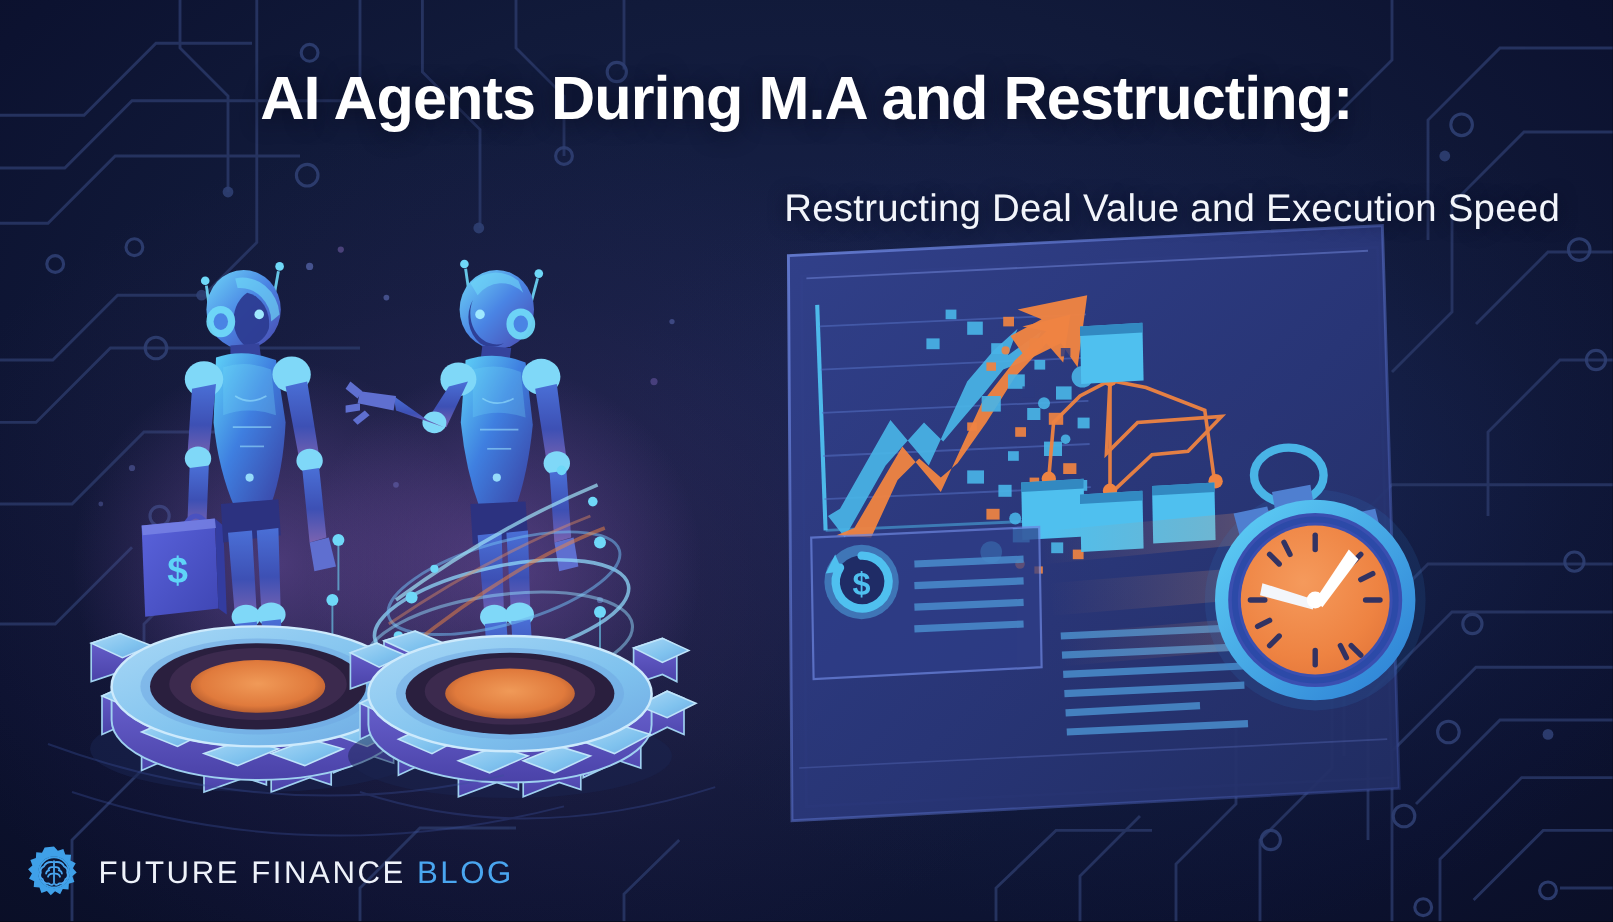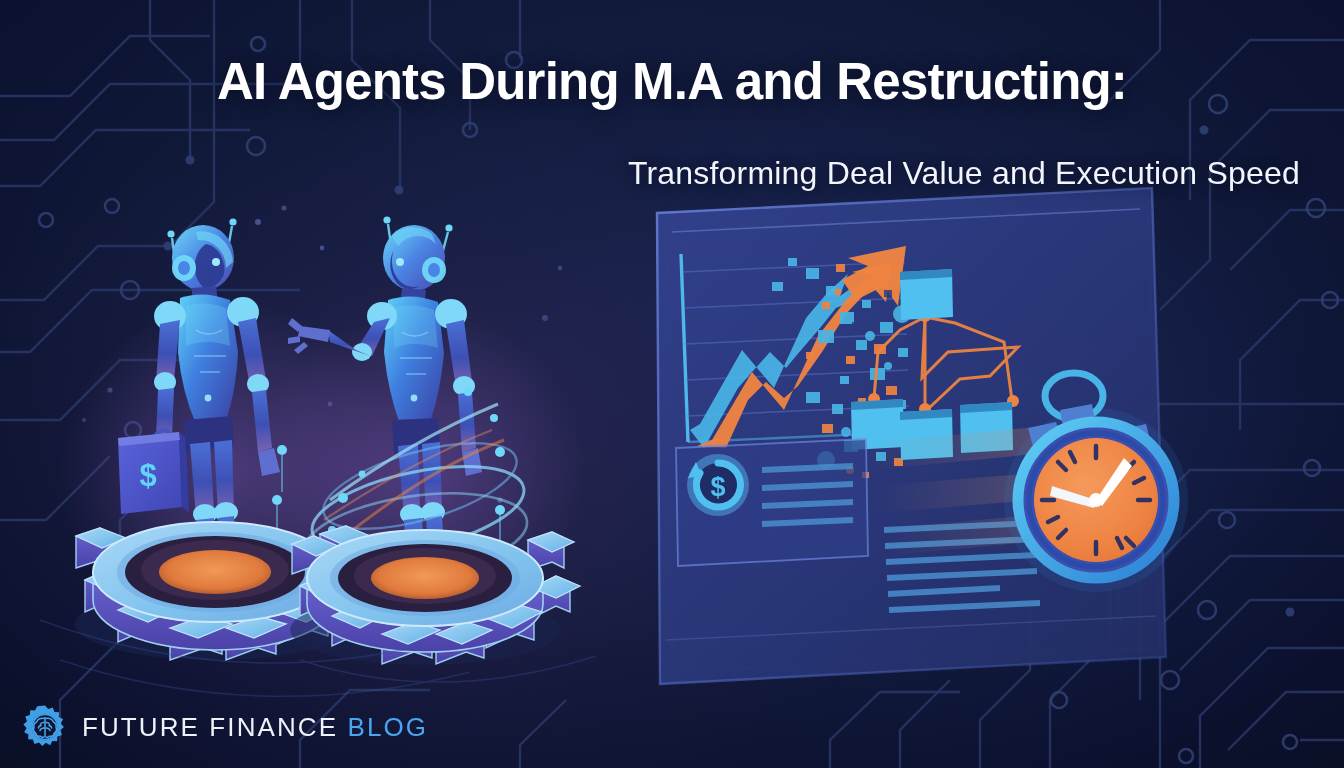--- a/index.html
+++ b/index.html
@@ -635,21 +635,21 @@
         <path d="M40 620 Q230 690 420 646"></path>
         <path d="M60 660 Q260 726 470 672"></path>
         <path d="M300 660 Q440 706 596 656"></path>
       </g>
     </svg>
   </div>
 
   <div id="titleWrap" class="nosel">
     <h1 id="mainTitle">AI Agents During M.A and Restructing:</h1>
   </div>
-  <p id="subTitle" class="nosel">Transforming Deal Value and Execution Speed</p>
+  <p id="subTitle" class="nosel">Restructing Deal Value and Execution Speed</p>
 
   <div id="logo" class="nosel">
     <span>
       <svg width="46" height="46" viewBox="0 0 46 46">
         <g fill="#3fa0e8">
           <path d="M23 1.5 l3.2 3.5 4.6-1.6 1.6 4.6 4.8 .3 -.4 4.8 4.3 2.2 -2.4 4.2 3.2 3.6 -3.6 3.2 1.7 4.6 -4.6 1.6 -.3 4.8 -4.8-.4 -2.2 4.3 -4.2-2.4 -3.6 3.2 -3.2-3.6 -4.6 1.7 -1.6-4.6 -4.8-.3 .4-4.8 -4.3-2.2 2.4-4.2 -3.2-3.6 3.6-3.2 -1.7-4.6 4.6-1.6 .3-4.8 4.8 .4 2.2-4.3 z"></path>
         </g>
         <circle cx="23" cy="23" r="13.2" fill="#0d1430"></circle>
         <circle cx="23" cy="23" r="12.6" fill="none" stroke="#3fa0e8" stroke-width="1.6"></circle>
         <g fill="none" stroke="#4aa6f0" stroke-width="1.5" stroke-linecap="round">

